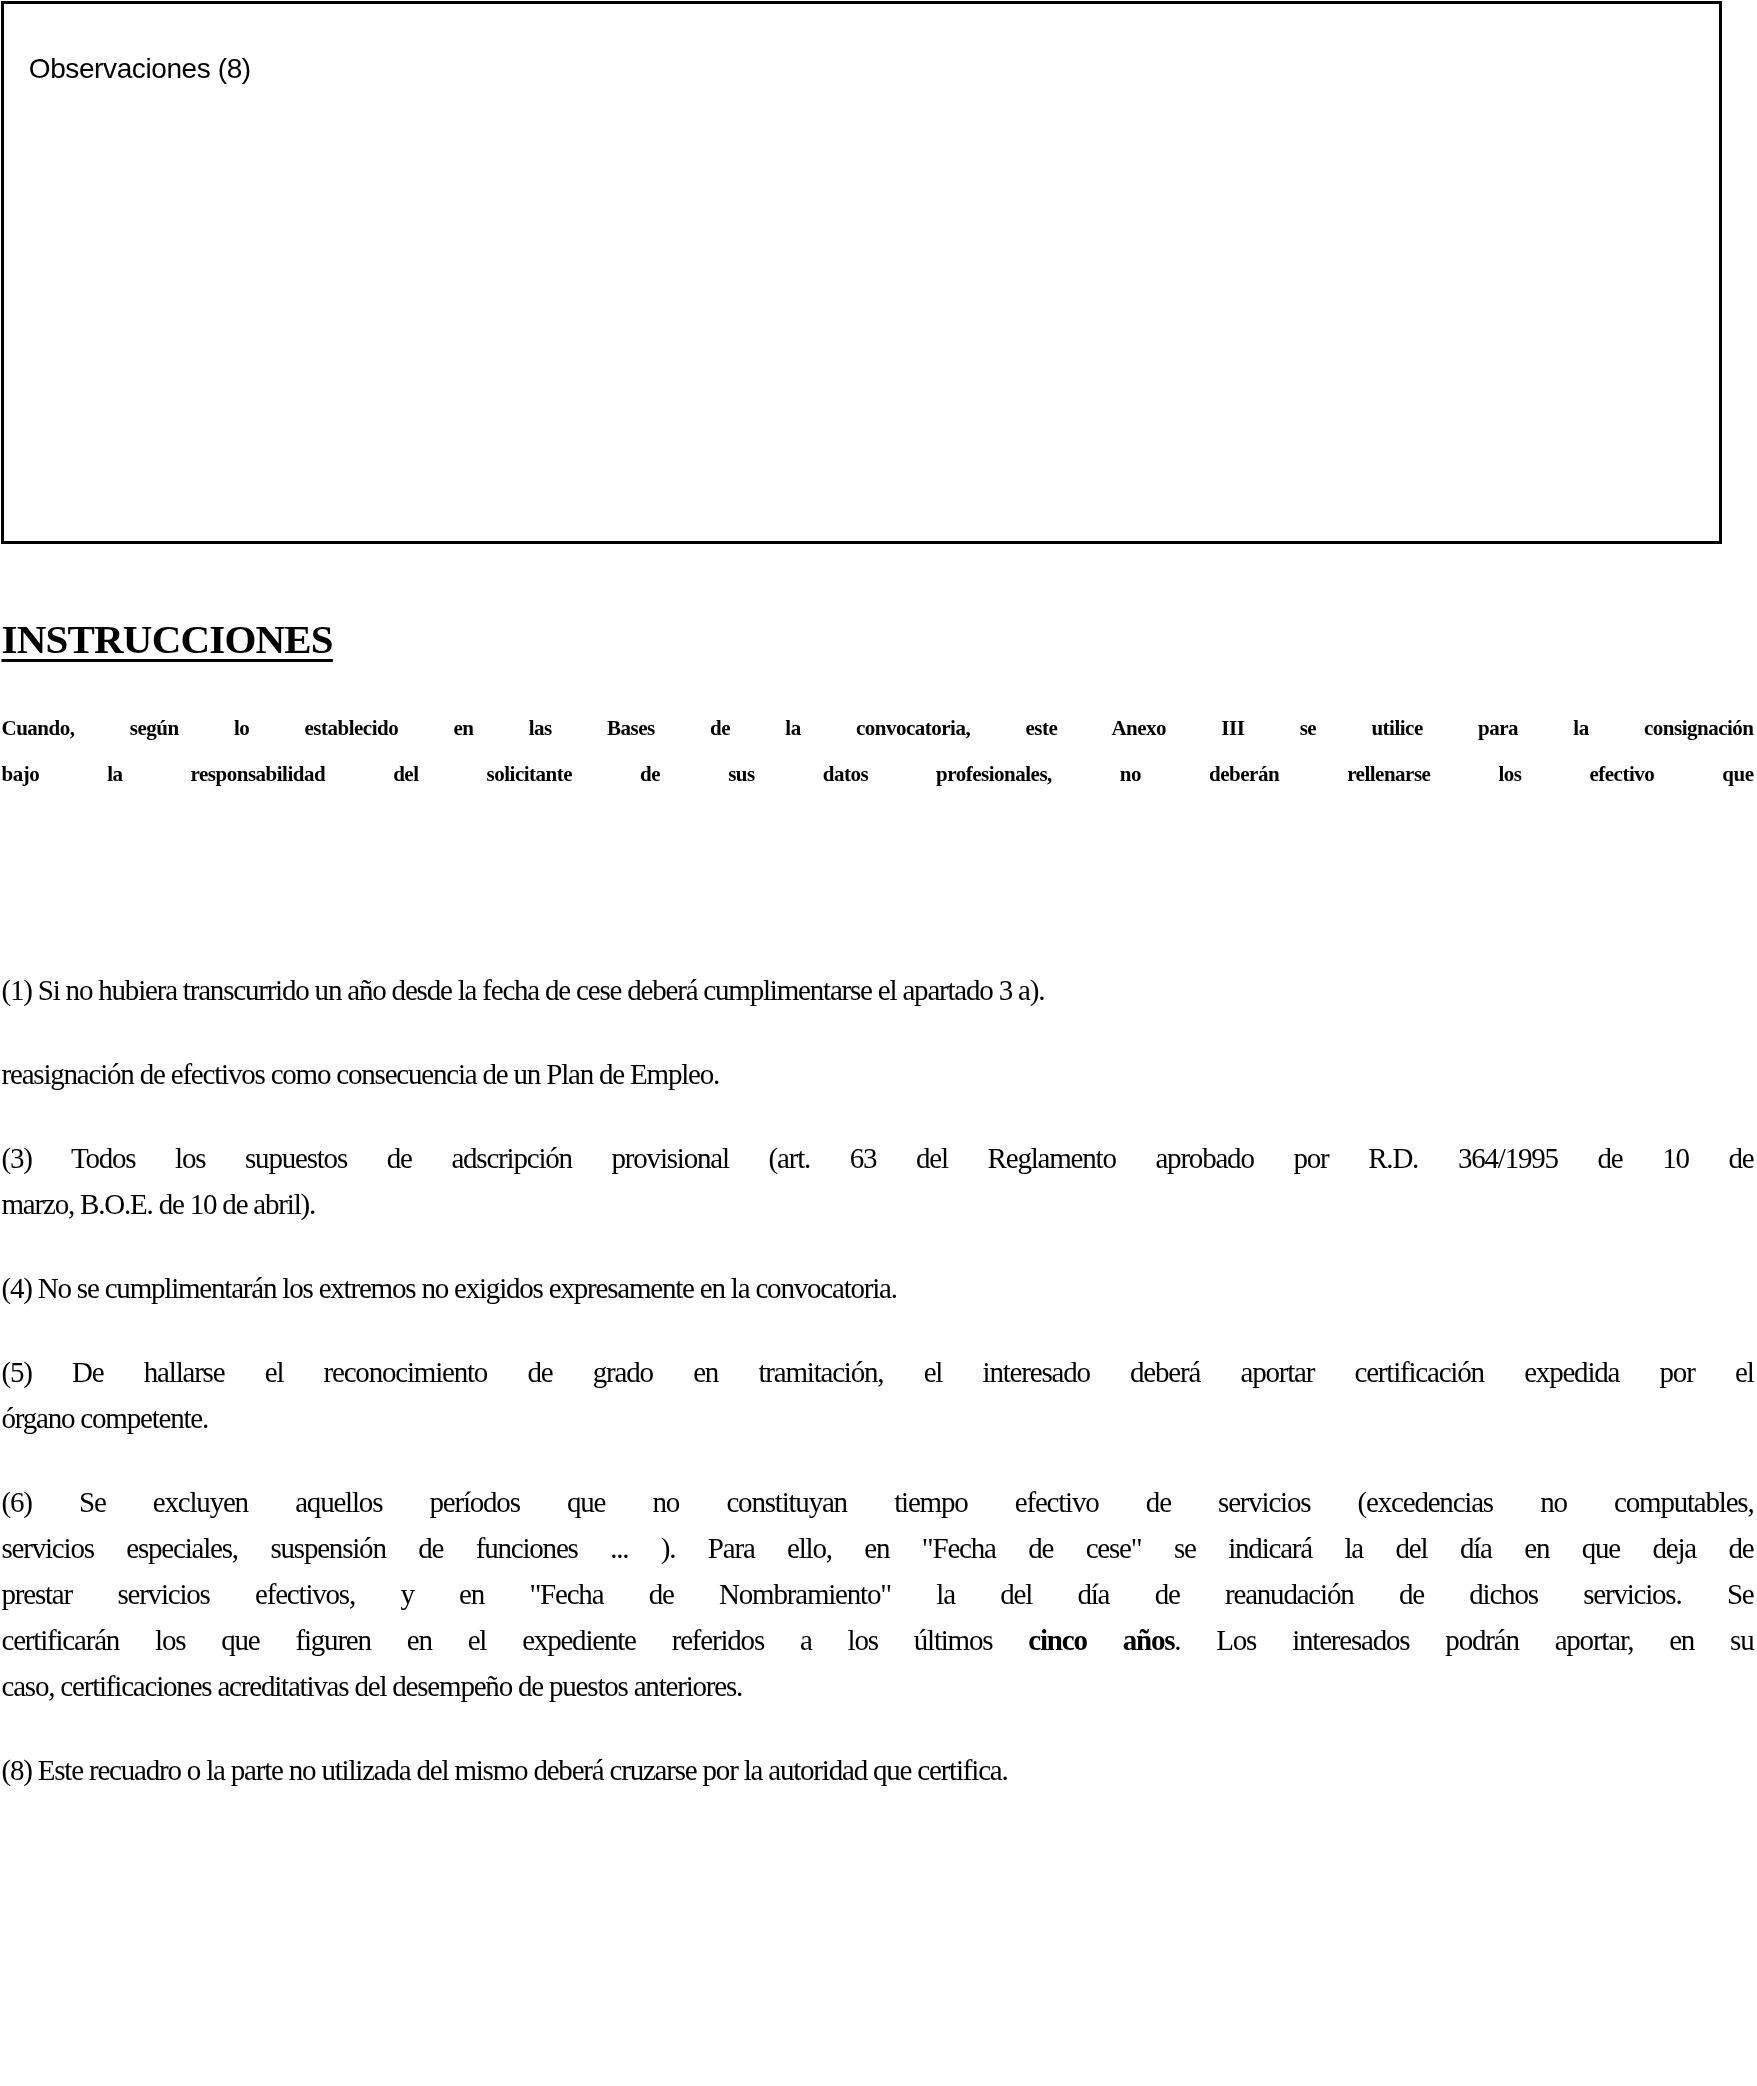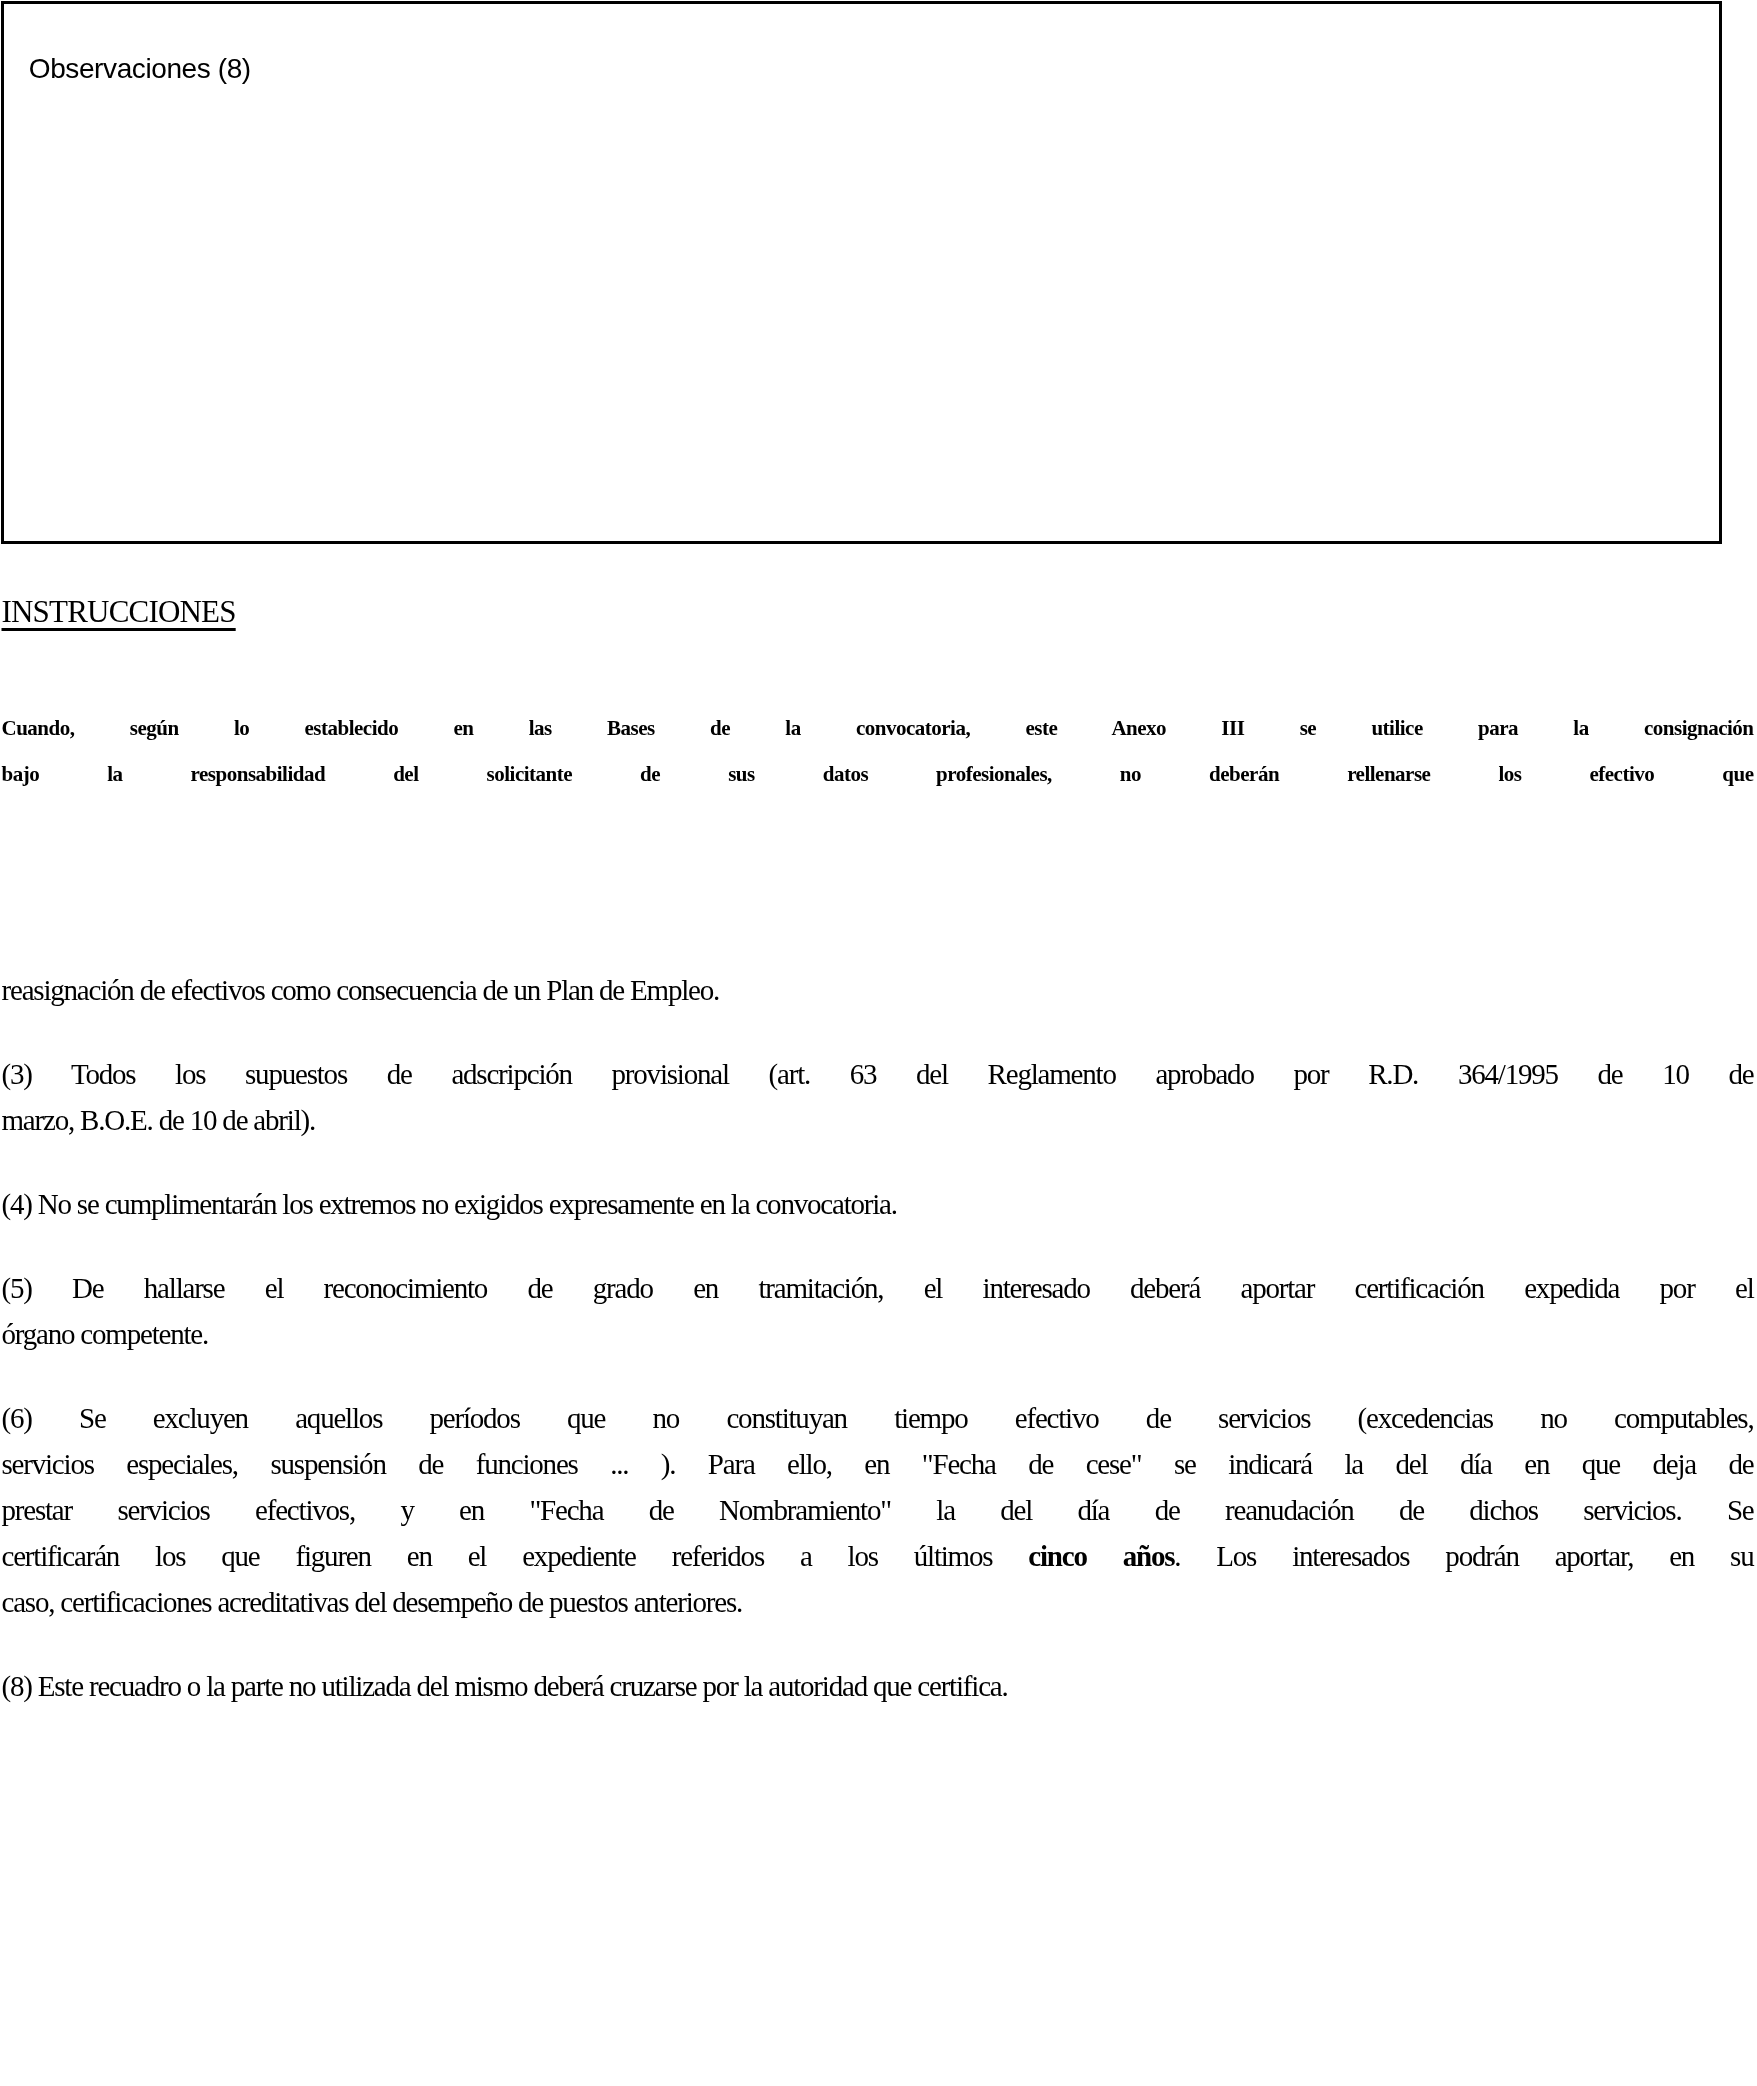--- a/index.html
+++ b/index.html
@@ -6,22 +6,22 @@
   body { width: 1757px; height: 2087px; position: relative; overflow: hidden; color: #000; }
   .obs-box {
     position: absolute; left: 0.8px; top: 0.8px; width: 1715px; height: 537px;
     border: 3.1px solid #000; box-sizing: content-box;
   }
   .obs-label {
     position: absolute; left: 25px; top: 49px;
     font-family: "Liberation Sans", sans-serif; font-size: 28px; letter-spacing: -0.4px;
   }
   .heading {
-    position: absolute; left: 1.5px; top: 594px;
-    font-family: "Liberation Serif", serif; font-weight: normal; font-size: 31px;
+    position: absolute; left: 1.5px; top: 615px;
+    font-family: "Liberation Serif", serif; font-weight: bold; font-size: 41px;
     text-decoration: underline; text-decoration-thickness: 3.1px; text-underline-offset: 6.1px;
     letter-spacing: -0.8px;
   }
   .intro {
     position: absolute; left: 1.5px; top: 705px; width: 1752px;
     font-family: "Liberation Serif", serif; font-weight: bold; font-size: 21px; line-height: 46px;
     letter-spacing: -0.5px;
   }
   .line { display: block; white-space: nowrap; }
   .just { text-align: justify; text-align-last: justify; }
@@ -44,20 +44,23 @@
 
 <div class="heading">INSTRUCCIONES</div>
 
 <div class="intro">
   <span class="line just">Cuando, según lo establecido en las Bases de la convocatoria, este Anexo III se utilice para la consignación</span>
   <span class="line just">bajo la responsabilidad del solicitante de sus datos profesionales, no deberán rellenarse los efectivo que</span>
 </div>
 
 <div class="notes">
   <div class="note">
+    <span class="line">(1) Si no hubiera transcurrido un año desde la fecha de cese deberá cumplimentarse el apartado 3 a).</span>
+  </div>
+  <div class="note">
     <span class="line">reasignación de efectivos como consecuencia de un Plan de Empleo.</span>
   </div>
   <div class="note">
     <span class="line just">(3) Todos los supuestos de adscripción provisional (art. 63 del Reglamento aprobado por R.D. 364/1995 de 10 de</span>
     <span class="line">marzo, B.O.E. de 10 de abril).</span>
   </div>
   <div class="note">
     <span class="line">(4) No se cumplimentarán los extremos no exigidos expresamente en la convocatoria.</span>
   </div>
   <div class="note">

